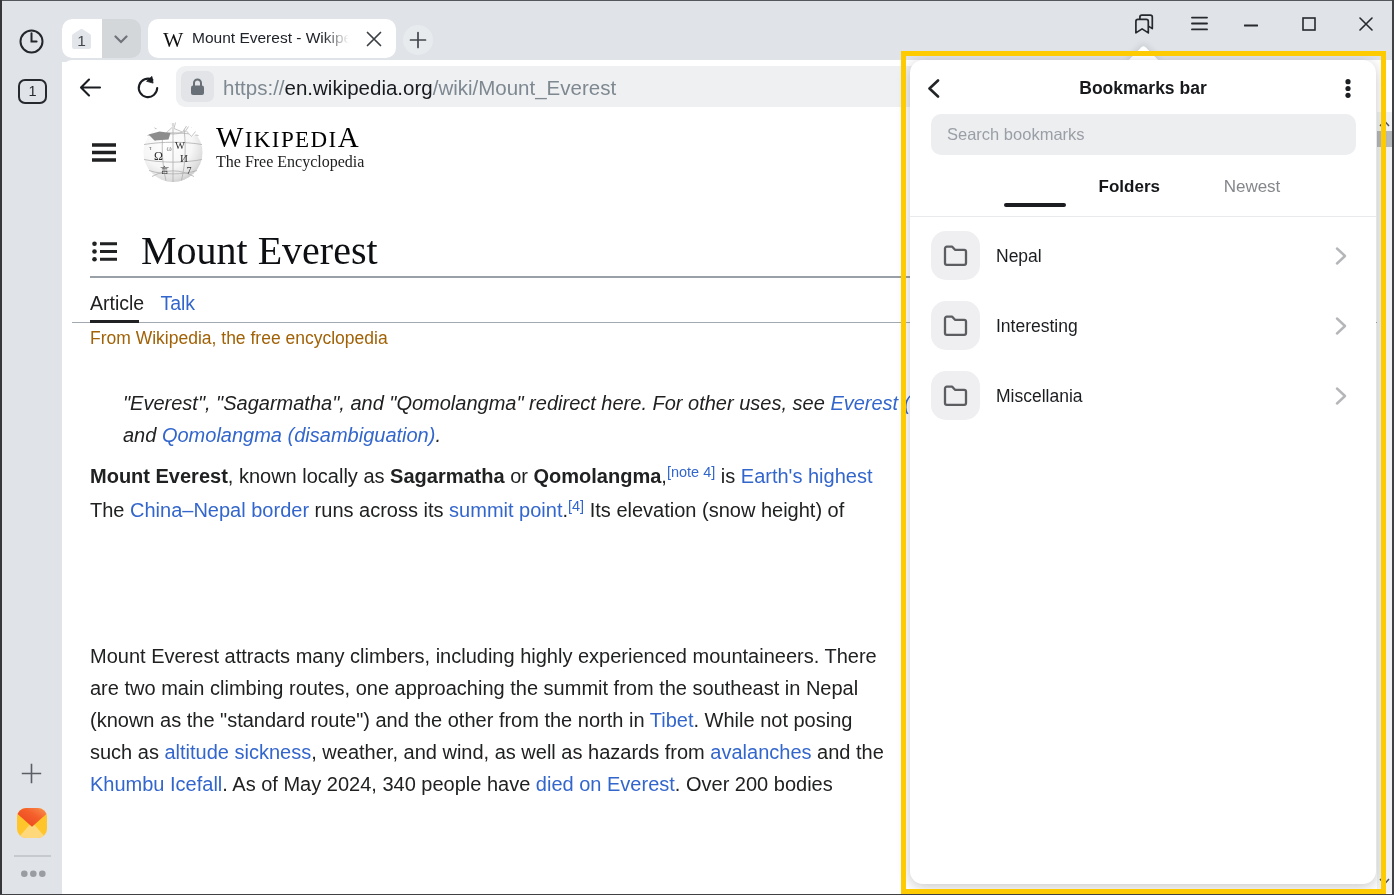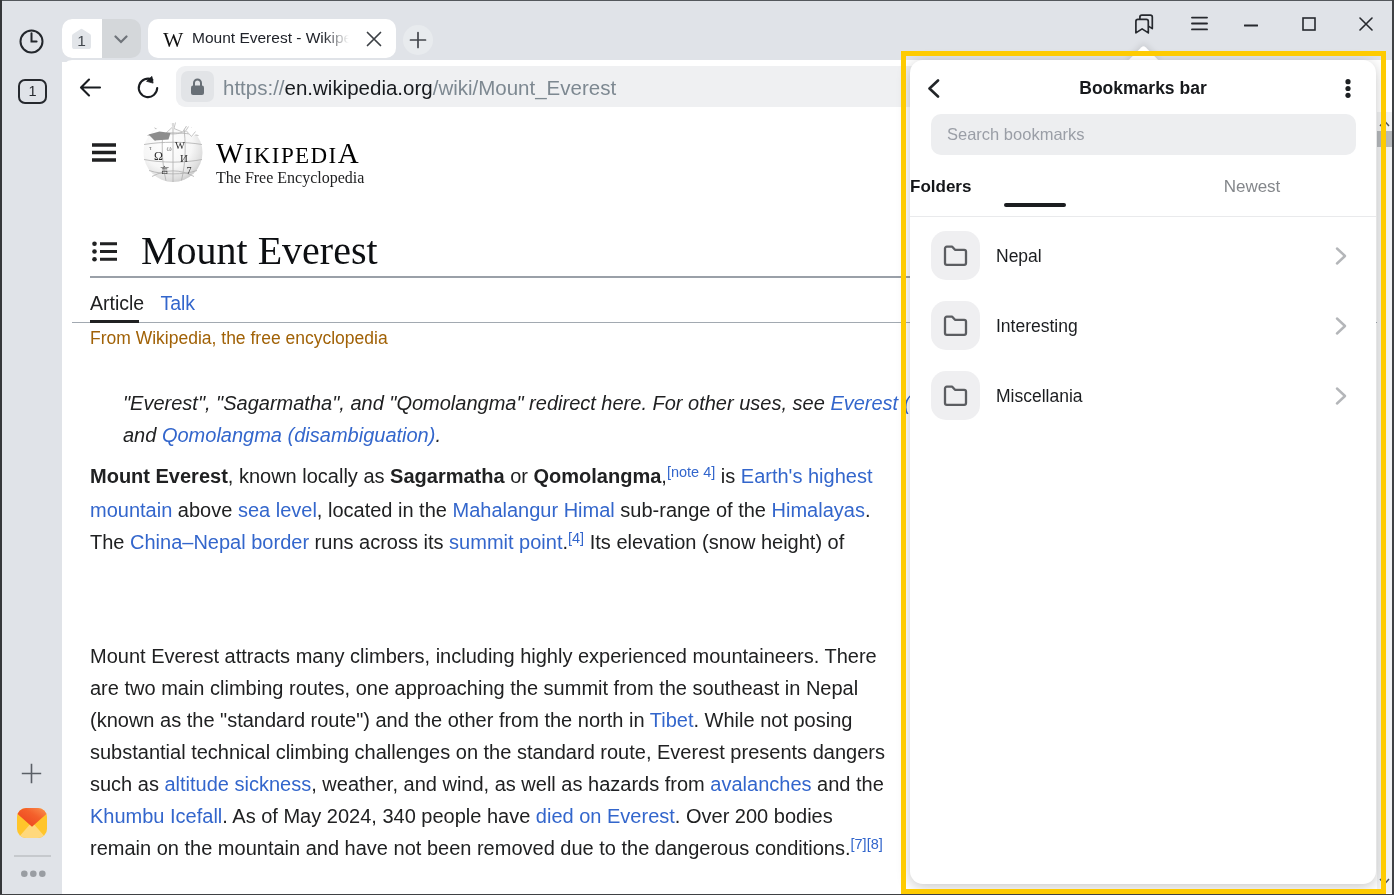--- a/index.html
+++ b/index.html
@@ -22,21 +22,21 @@
   #tab .fav{position:absolute;left:15px;top:9px;font-family:"Liberation Serif",serif;font-size:21.5px;color:#111;}
   #tab .title{position:absolute;left:44px;top:10px;width:160px;height:20px;font-size:15.5px;color:#20232a;white-space:nowrap;overflow:hidden;
      -webkit-mask-image:linear-gradient(90deg,#000 82%,transparent 98%);}
   #newtab{left:403px;top:25px;width:30px;height:30px;border-radius:50%;background:#e8ebee;}
 
   
   #urlbar{left:176px;top:66px;width:1180px;height:41px;background:#eff0f2;border-radius:9px;}
   #lockbox{left:181px;top:71px;width:33px;height:31px;background:#e2e4e7;border-radius:7px;}
   #urltext{left:223px;top:76px;font-size:20.5px;color:#7d8891;white-space:nowrap;}
   #urltext b{color:#16191d;font-weight:normal;}
-  #wlogo-text{left:216px;top:141px;}
+  #wlogo-text{left:216px;top:125px;}
   #wikip{font-family:"Liberation Serif",serif;font-size:23px;color:#000;letter-spacing:1.4px;line-height:25px;}
   #wikip .bg{font-size:29px;}
   #tagline{font-family:"Liberation Serif",serif;font-size:16px;color:#202122;margin-top:1px;}
   #h1{left:141px;top:227px;font-family:"Liberation Serif",serif;font-size:40px;color:#0d0f12;}
   #hr1{left:90px;top:276px;width:1280px;height:1.5px;background:#9aa0a8;}
   #tabsrow{left:90px;top:292px;font-size:19.5px;color:#202122;}
   #tabline{left:72px;top:321.5px;width:1322px;height:1px;background:#a2a9b1;}
   #artline{left:90px;top:320px;width:49px;height:3.2px;background:#202122;}
   #fromw{left:90px;top:328px;font-size:17.5px;color:#a16207;}
   .blue{color:#3366cc;text-decoration:none;}
@@ -51,21 +51,21 @@
   
   #sbar{left:1377px;top:112px;width:15px;height:781px;background:#f1f2f3;}
   #sthumb{left:1377px;top:131px;width:15px;height:16px;background:#b7babd;}
 
   
   #panel{left:910px;top:60px;width:466px;height:824px;background:#fff;border-radius:13px;box-shadow:0 3px 14px rgba(0,0,0,0.22);}
   #caret{left:1131.5px;top:50.4px;width:23px;height:23px;background:#fff;transform:rotate(45deg);border-radius:3px 0 0 0;box-shadow:-2px -2px 6px rgba(0,0,0,0.10);}
   #ptitle{left:910px;top:77.5px;width:466px;text-align:center;font-size:17.5px;font-weight:bold;color:#17191c;}
   #psearch{left:931px;top:114px;width:425px;height:41px;background:#edeef0;border-radius:10px;}
   #psearchtext{left:947px;top:125px;font-size:16.5px;color:#9a9fa6;color:#9a9ea6;}
-  #ptabs-folders{left:910px;top:177px;width:250px;text-align:left;font-size:17px;font-weight:bold;color:#141619;}
+  #ptabs-folders{left:910px;top:177px;width:250px;text-align:right;font-size:17px;font-weight:bold;color:#141619;}
   #ptabs-newest{left:1127px;top:177px;width:250px;text-align:center;font-size:17px;color:#84878b;}
   #ptabline{left:1004px;top:203px;width:62px;height:4px;border-radius:2px;background:#1b1d20;}
   #pdivider{left:910px;top:216px;width:466px;height:1px;background:#e9eaec;}
   .prow .ic{position:absolute;left:931px;width:49px;height:49px;background:#efeff1;border-radius:15px;}
   .prow .lbl{position:absolute;left:996px;font-size:17.5px;color:#1b1d20;}
   
   #hl{left:901px;top:51px;width:485px;height:843px;border:5px solid #fecb01;box-sizing:border-box;}
 </style>
 </head>
 <body>
@@ -211,31 +211,28 @@
   <div class="abs" id="tabsrow">Article&nbsp;&nbsp;&nbsp;<span class="blue">Talk</span></div>
   <div class="abs" id="tabline"></div>
   <div class="abs" id="artline"></div>
   <div class="abs" id="fromw">From Wikipedia, the free encyclopedia</div>
   <div class="abs" id="hatnote">
     <div style="white-space:nowrap">"Everest", "Sagarmatha", and "Qomolangma" redirect here. For other uses, see <span class="blue">Everest (</span></div>
     <div style="white-space:nowrap">and <span class="blue">Qomolangma (disambiguation)</span>.</div>
   </div>
   <div class="abs para" id="para1">
     <div><b>Mount Everest</b>, known locally as <b>Sagarmatha</b> or <b>Qomolangma</b>,<span class="ref blue">[note 4]</span> is <span class="blue">Earth's highest</span></div>
-    <div><span class="blue">mountain</span> above <span class="blue">sea level</span>, located in the <span class="blue">Mahalangur Himal</span> sub-range of the <span class="blue">Himalayas</span>.</div>
     <div>The <span class="blue">China–Nepal border</span> runs across its <span class="blue">summit point</span>.<span class="ref blue">[4]</span> Its elevation (snow height) of</div>
   </div>
   <div class="abs para" id="para2">
     <div>Mount Everest attracts many climbers, including highly experienced mountaineers. There</div>
     <div>are two main climbing routes, one approaching the summit from the southeast in Nepal</div>
     <div>(known as the "standard route") and the other from the north in <span class="blue">Tibet</span>. While not posing</div>
-    <div>substantial technical climbing challenges on the standard route, Everest presents dangers</div>
     <div>such as <span class="blue">altitude sickness</span>, weather, and wind, as well as hazards from <span class="blue">avalanches</span> and the</div>
     <div><span class="blue">Khumbu Icefall</span>. As of May 2024, 340 people have <span class="blue">died on Everest</span>. Over 200 bodies</div>
-    <div>remain on the mountain and have not been removed due to the dangerous conditions.<span class="ref blue">[7][8]</span></div>
   </div>
 
   <div class="abs" id="sbar"></div>
   <div class="abs" id="sthumb"></div>
   <svg class="abs" style="left:1379px;top:120px" width="11" height="7" viewBox="0 0 11 7">
       <path d="M1 6 L5.5 1 L10 6" fill="none" stroke="#505458" stroke-width="1.5"></path>
     </svg>
   <svg class="abs" style="left:1379px;top:878px" width="11" height="7" viewBox="0 0 11 7">
       <path d="M1 1 L5.5 6 L10 1" fill="none" stroke="#505458" stroke-width="1.5"></path>
     </svg>

